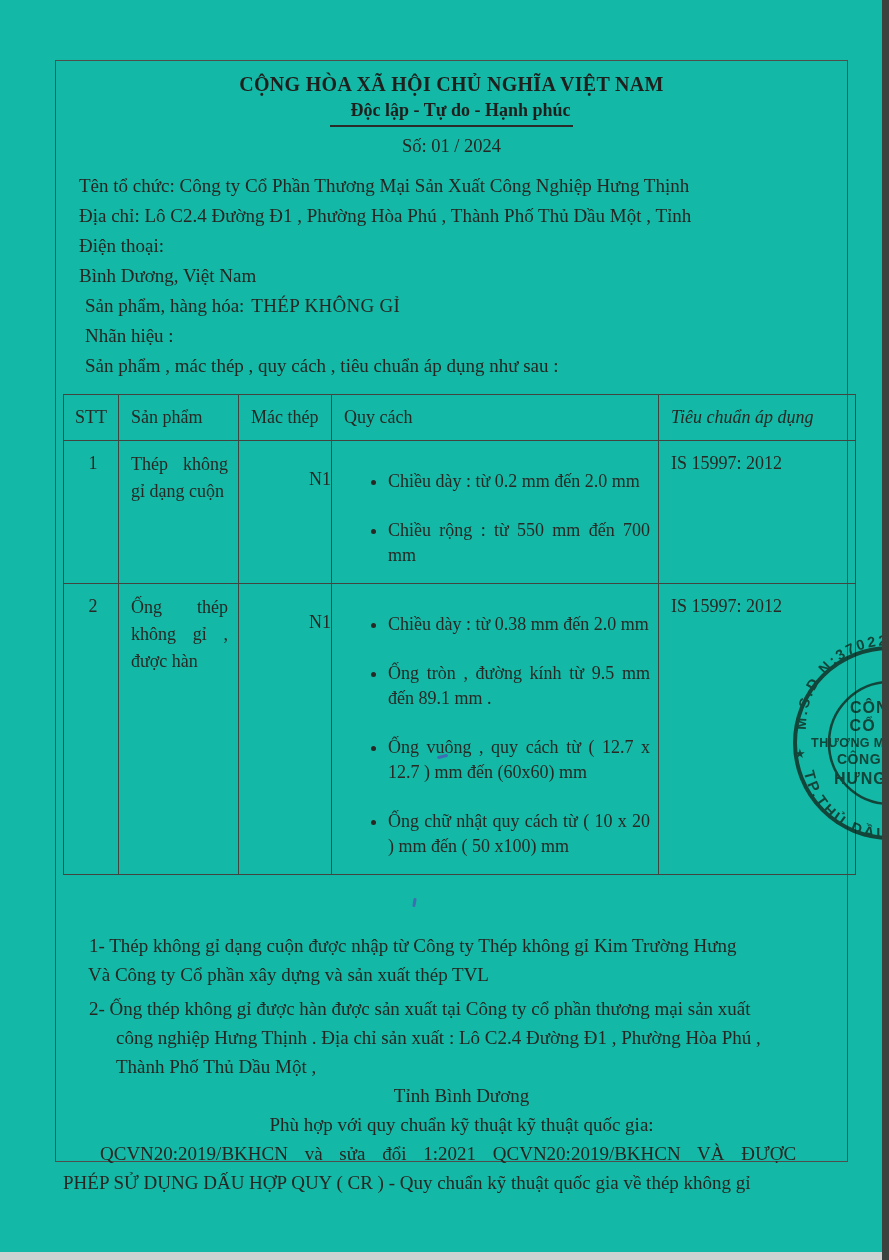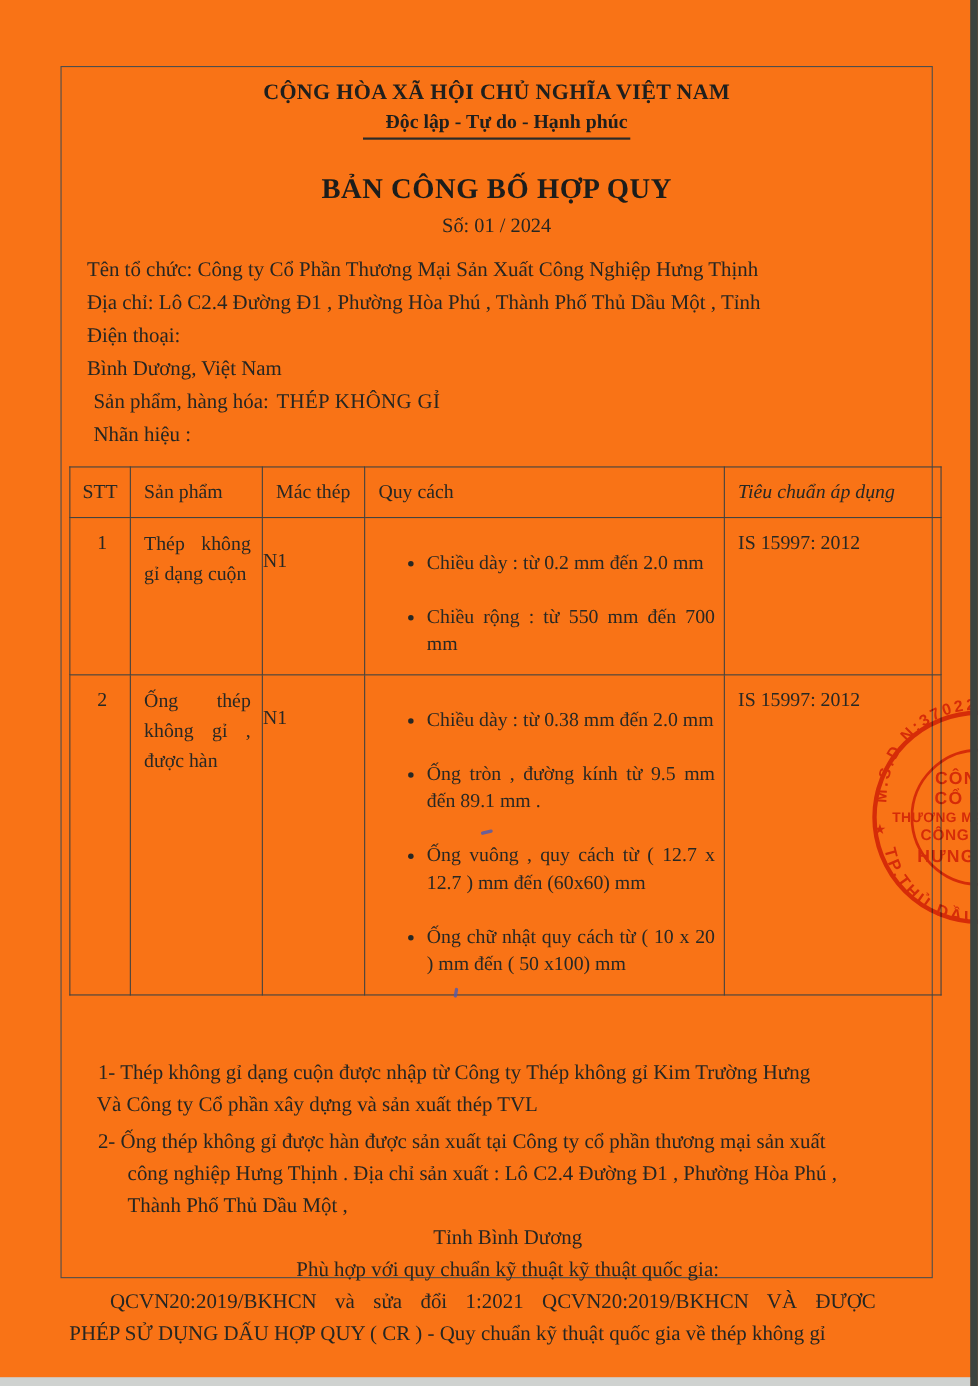--- a/index.html
+++ b/index.html
@@ -1,19 +1,19 @@
 <!DOCTYPE html>
 <html><head>
 <meta charset="utf-8">
 <style>
   * { margin:0; padding:0; box-sizing:border-box; }
   html,body { background:#e9e9e7; }
   .page {
     position:relative; width:889px; height:1260px;
-    background:#f97316; overflow:hidden;
+    background:#14b8a6; overflow:hidden;
     font-family:"Liberation Serif","DejaVu Serif",serif;
     color:#262622;
   }
   .edge-right { position:absolute; top:0; right:0; width:7px; height:1260px; background:#3c433f; }
   .edge-bottom { position:absolute; left:0; bottom:0; width:882px; height:8px; background:#cfd2d0; }
 
   .doc-box {
     position:absolute; left:55px; top:60px; width:793px; height:1102px;
     border:1.5px solid #4e4e4c; background:transparent;
     padding:12px 0 0 0;
@@ -42,21 +42,21 @@
   }
   .spec-table th { height:46px; vertical-align:middle; text-align:left; padding:4px 4px 4px 12px; }
   .col-stt  { width:55px; }
   .col-sp   { width:120px; }
   .col-mt   { width:93px; }
   .col-qc   { width:327px; }
   .col-tc   { width:197px;font-style:italic; }
   th.col-stt, td.cell-stt { text-align:center; padding-left:4px; }
   td.cell-stt { padding-top:12px; }
   td.cell-sp { padding:10px 10px 6px 12px; text-align:justify; line-height:27px; }
-  td.cell-mt { text-align:left; padding-top:28px;margin-top:33px; }
+  td.cell-mt { text-align:right; padding-top:28px;margin-top:33px; }
   td.cell-qc { padding:4px 4px 4px 10px; }
   td.cell-tc { padding:12px 6px 6px 12px;margin-left:48px; }
   .cell-qc ul { margin:6px 0 0 0; padding-left:46px; }
   .cell-qc li { line-height:25px; margin-bottom:11px; text-align:justify; padding-right:4px;margin-top:24px; }
   tr.r1 { height:92px; } tr.r2 { height:238px; }
 
   .notes { margin-top:56px; padding-right:10px; font-size:19px; line-height:29px; }
   .n-item  { margin-left:33px; }
   .n-cont  { margin-left:32px; }
   .n-gap   { margin-top:5px; }
@@ -85,33 +85,33 @@
 
 <div class="page">
 
   <div class="doc-box">
 
     <div class="center">
       <div class="nat-title">CỘNG HÒA XÃ HỘI CHỦ NGHĨA VIỆT NAM</div>
       <div class="motto-wrap">
         <span class="motto">Độc lập - Tự do - Hạnh phúc</span>
       </div>
-      <div class="doc-title">BẢN CÔNG BỐ HỢP QUY</div>
       <div class="doc-number">Số: 01 / 2024</div>
     </div>
 
     <div class="info">
       <div>Tên tổ chức: Công ty Cổ Phần Thương Mại Sản Xuất Công Nghiệp Hưng Thịnh</div>
       <div>Địa chỉ: Lô C2.4 Đường Đ1 , Phường Hòa Phú , Thành Phố Thủ Dầu Một , Tỉnh</div>
       <div>Điện thoại:</div>
       <div>Bình Dương, Việt Nam</div>
       <div class="indent">
         <span>Sản phẩm, hàng hóa:</span><span class="product-value">THÉP KHÔNG GỈ</span>
       </div>
       <div class="indent">Nhãn hiệu :</div>
+      <div class="indent">Sản phẩm , mác thép , quy cách , tiêu chuẩn áp dụng như sau :</div>
     </div>
 
     <table class="spec-table">
       <tbody>
           <tr>
         <th class="col-stt">STT</th>
         <th class="col-sp">Sản phẩm</th>
         <th class="col-mt">Mác thép</th>
         <th class="col-qc">Quy cách</th>
         <th class="col-tc">Tiêu chuẩn áp dụng</th>

